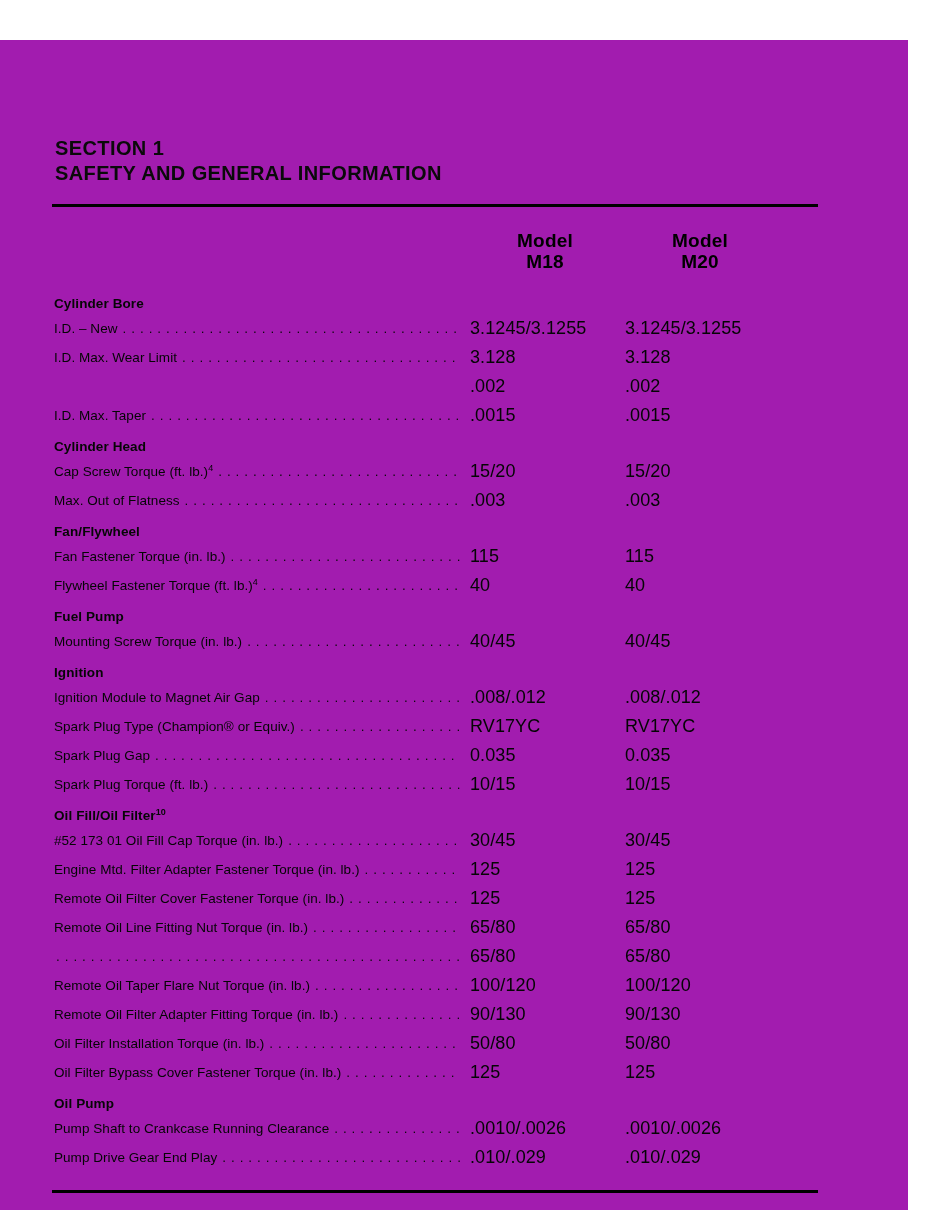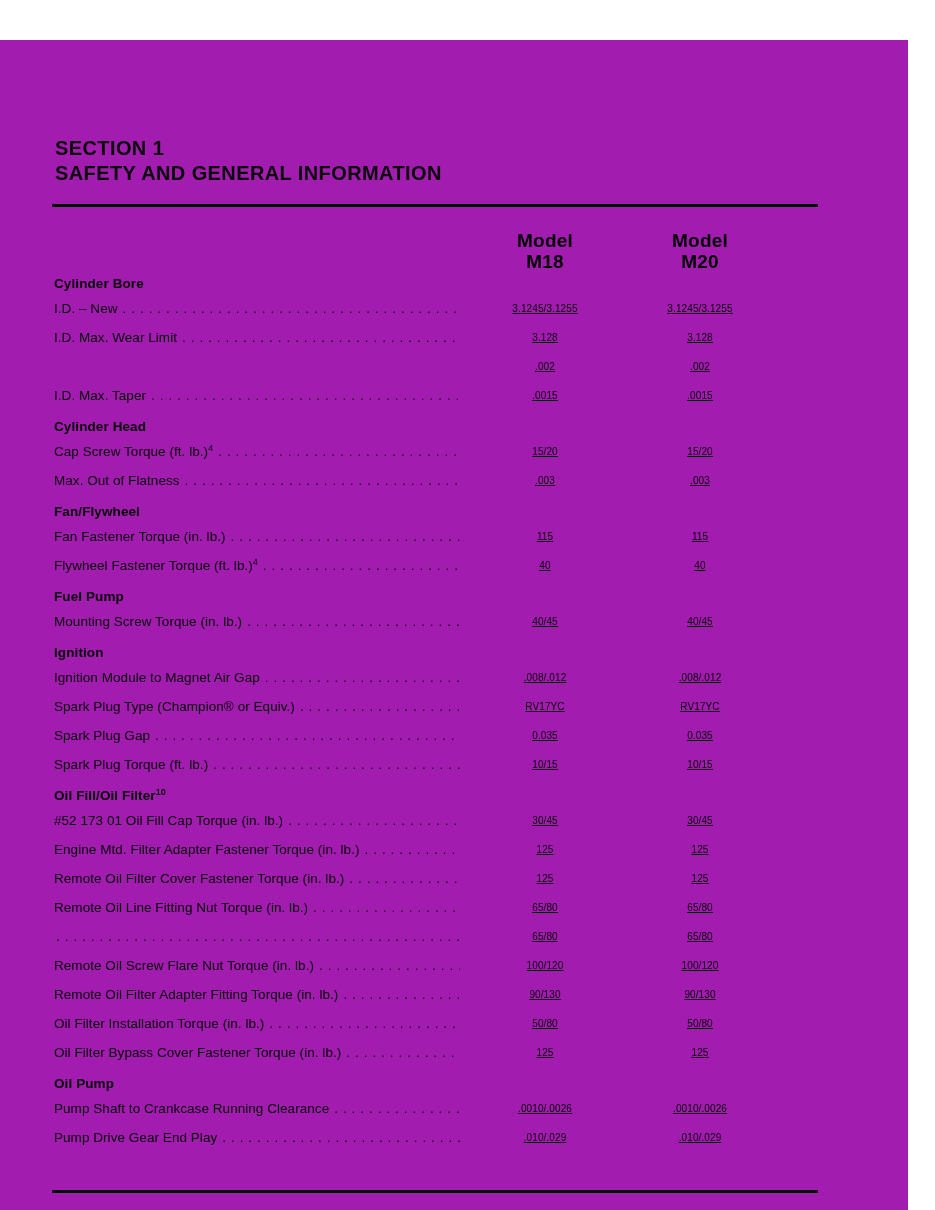--- a/index.html
+++ b/index.html
@@ -74,21 +74,21 @@
     letter-spacing: 0.2px;
   }
   .col-head.c1 { left: 0px; }
   .col-head.c2 { left: 155px; }
   .col-head .h2 { display: block; }
 
   
   .table {
     position: absolute;
     left: 54px;
-    top: 236px;
+    top: 256px;
     width: 764px;
   }
   .group { margin: 0; padding: 0; }
 
   .group-title {
     font-size: 13.5px;
     font-weight: bold;
     letter-spacing: 0.1px;
     line-height: 16px;
     padding-top: 9px;
@@ -136,25 +136,24 @@
     line-height: inherit;
     letter-spacing: 0.6px;
     color: #0a0a0a;
     white-space: nowrap;
   }
 
   .val {
     position: absolute;
     top: 0;
     width: 150px;
-    text-align: center;
-    font-size: 10px;
+    text-align: left;
+    font-size: 18px;
     letter-spacing: 0.1px;
     color: #050505;
-    text-decoration: underline;
   }
   .val.v1 { left: 416px; }
   .val.v2 { left: 571px; }
 
   sup {
     font-size: 9px;
     vertical-align: super;
     line-height: 0;
   }
 
@@ -343,21 +342,21 @@
         </div>
         <div class="row">
           <div class="label-wrap">
             <span class="leaders"></span>
           </div>
           <div class="val v1">65/80</div>
           <div class="val v2">65/80</div>
         </div>
         <div class="row">
           <div class="label-wrap">
-            <span class="label">Remote Oil Screw Flare Nut Torque (in. lb.)</span>
+            <span class="label">Remote Oil Taper Flare Nut Torque (in. lb.)</span>
             <span class="leaders"></span>
           </div>
           <div class="val v1">100/120</div>
           <div class="val v2">100/120</div>
         </div>
         <div class="row">
           <div class="label-wrap">
             <span class="label">Remote Oil Filter Adapter Fitting Torque (in. lb.)</span>
             <span class="leaders"></span>
           </div>

